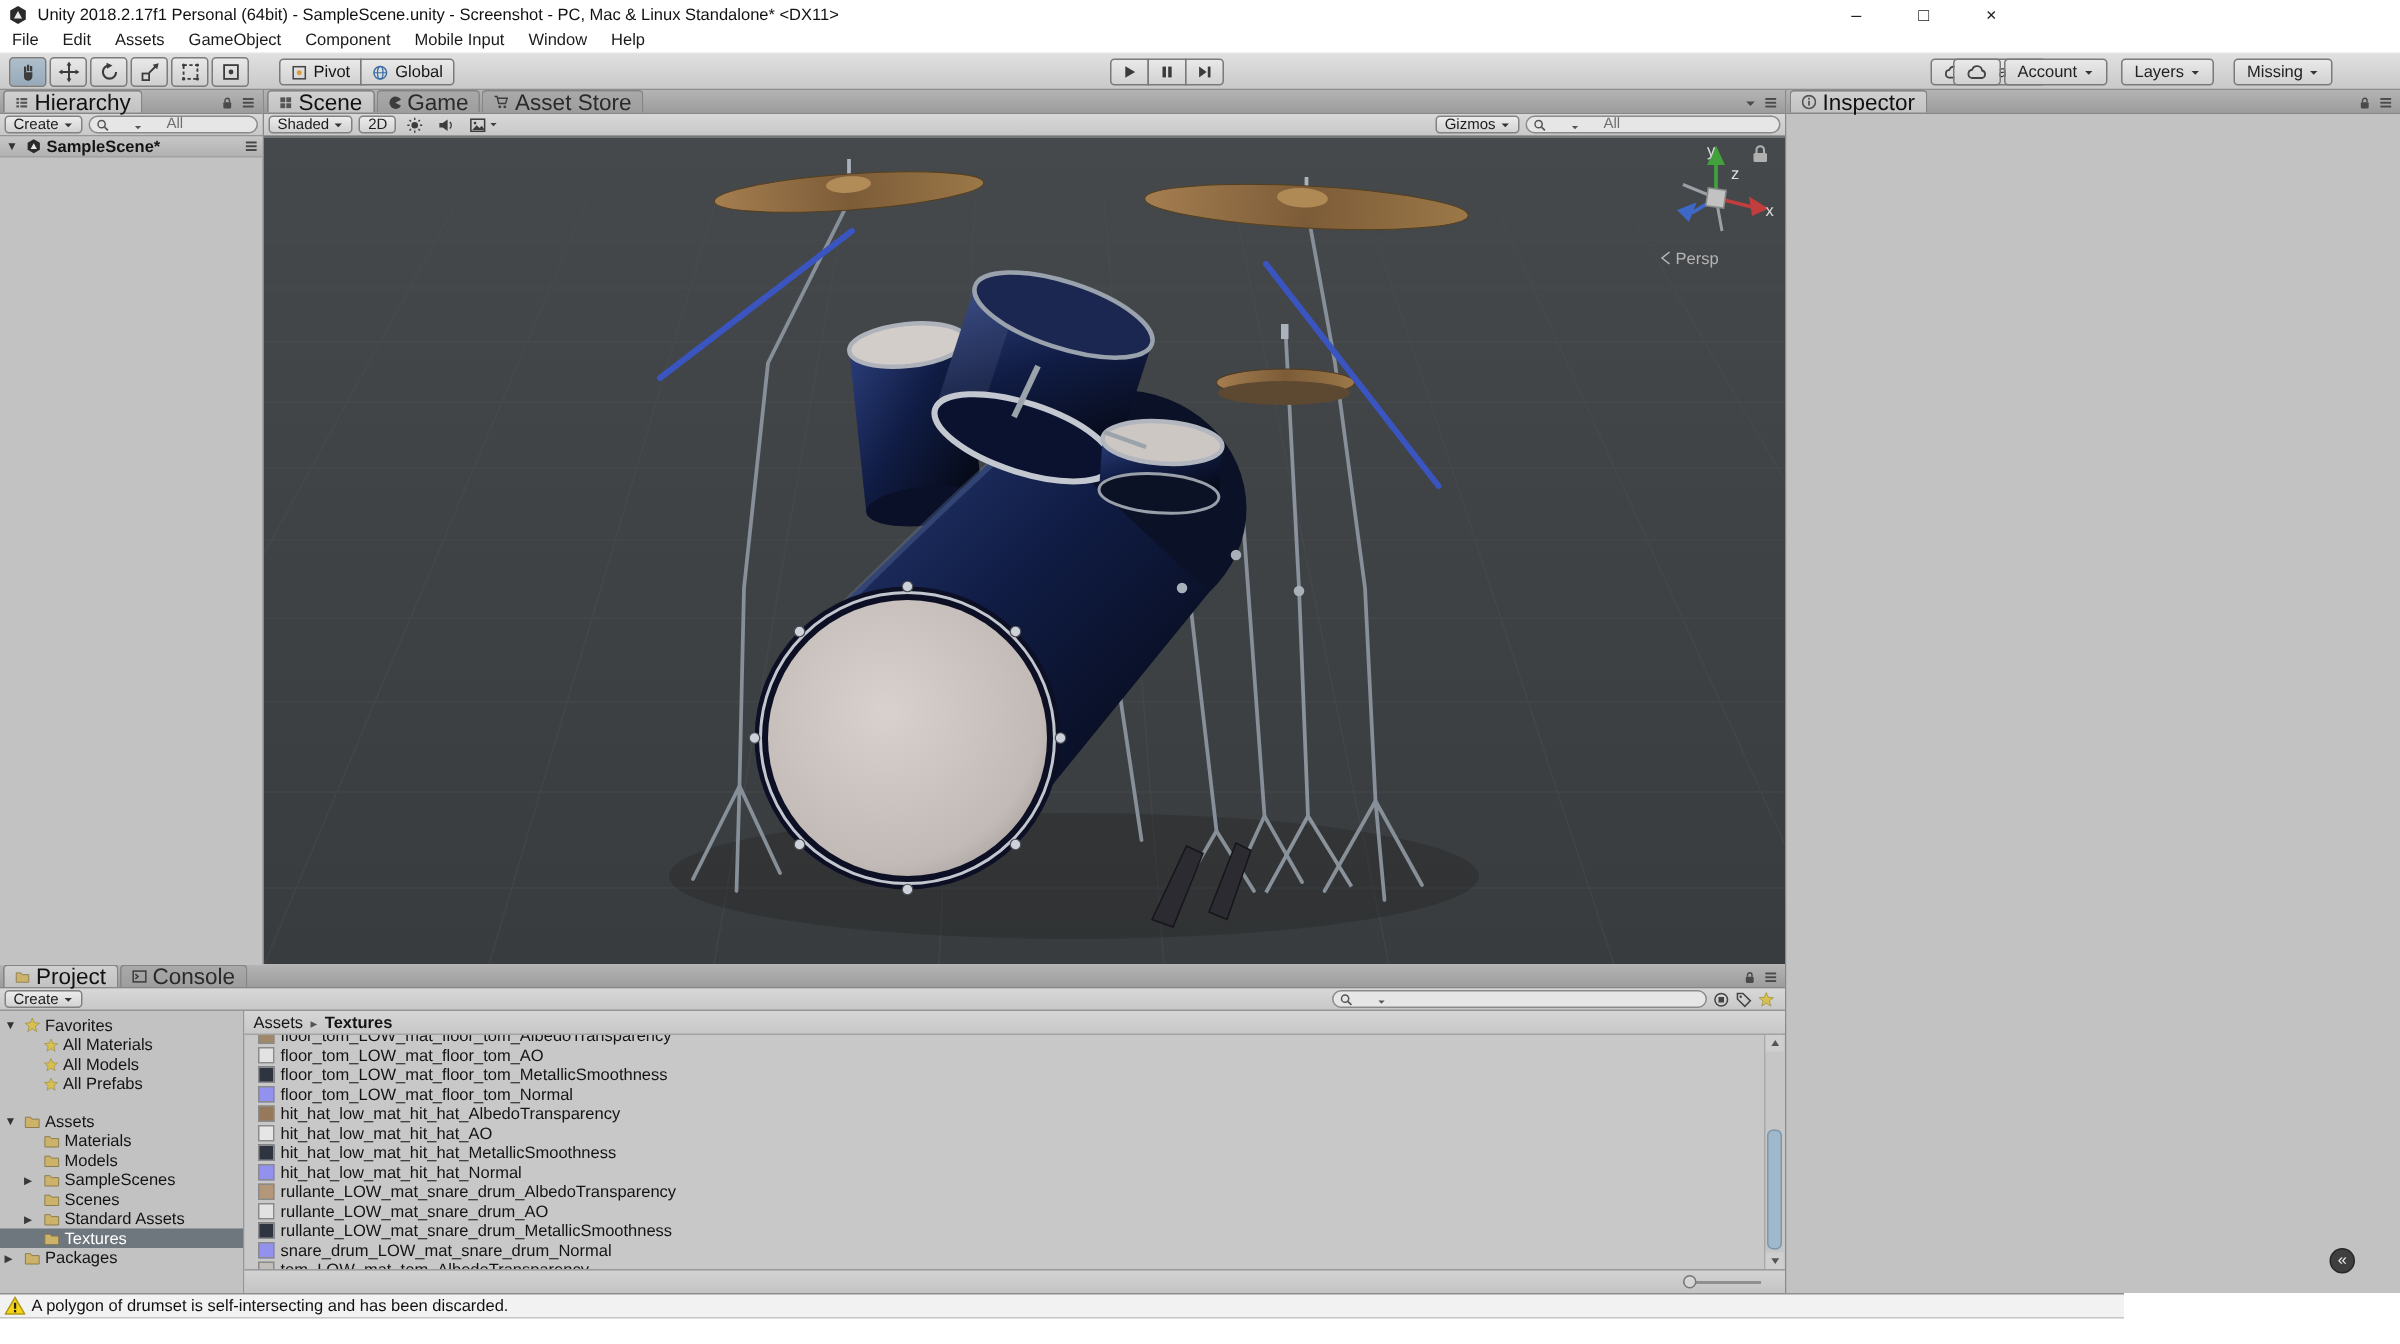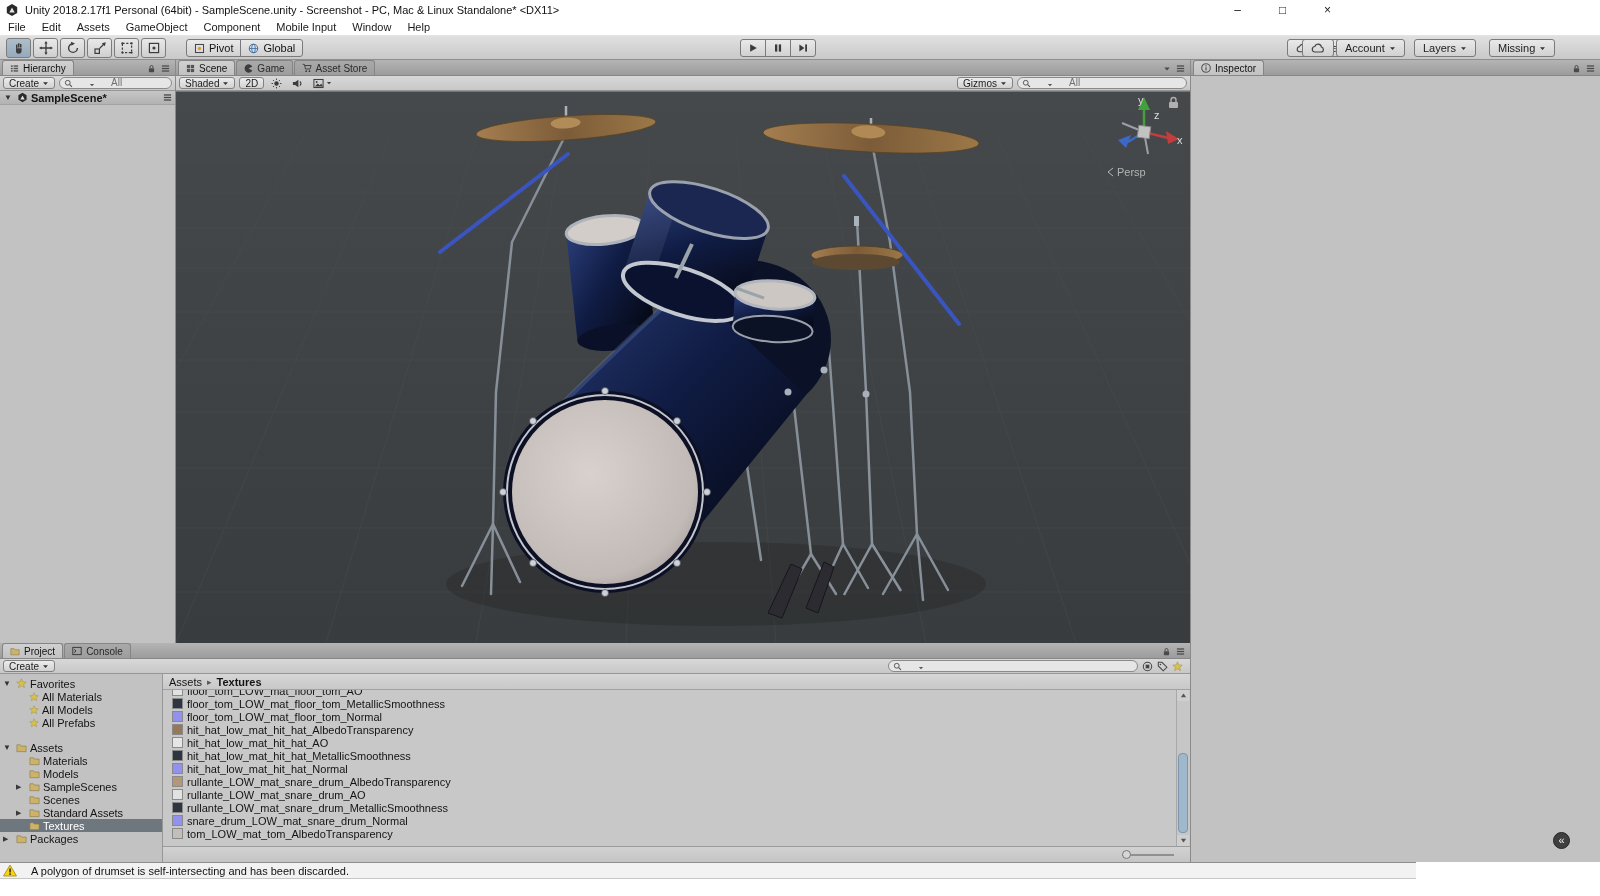--- a/index.html
+++ b/index.html
@@ -28,21 +28,21 @@
   .playgroup { position:absolute; top:3px; display:flex; }
   .playbtn { width:26px; height:18px; display:flex; align-items:center; justify-content:center; border:1px solid #7a7a7a; background:linear-gradient(#e9e9e9,#d1d1d1); color:#3a3a3a; }
   .playbtn:first-child { border-radius:3px 0 0 3px; }
   .playbtn + .playbtn { margin-left:-1px; }
   .playbtn:last-child { border-radius:0 3px 3px 0; }
   .ddbtn { position:absolute; top:3px; height:18px; display:inline-flex; align-items:center; gap:4px; padding:0 8px; border:1px solid #7a7a7a; border-radius:3px; background:linear-gradient(#e9e9e9,#d1d1d1); font-size:11px; color:#222; }
 
   
   .panel { background:#c2c2c2; }
   .tabstrip { height:16px; background:linear-gradient(#b4b4b4,#9c9c9c); border-bottom:1px solid #878787; display:flex; align-items:flex-end; padding-left:2px; }
-  .tab { height:15px; display:flex; align-items:center; gap:4px; padding:0 7px; border:1px solid #858585; border-bottom:none; border-radius:3px 3px 0 0; background:linear-gradient(#d0d0d0,#c2c2c2); font-size:10px; color:#111; margin-right:1px; white-space:nowrap; }
+  .tab { height:15px; display:flex; align-items:center; gap:4px; padding:0 7px; border:1px solid #858585; border-bottom:none; border-radius:3px 3px 0 0; background:linear-gradient(#d0d0d0,#c2c2c2); font-size:15px; color:#111; margin-right:1px; white-space:nowrap; }
   .tab.inactive { background:linear-gradient(#a9a9a9,#9d9d9d); color:#2a2a2a; }
   .tabicons { margin-left:auto; display:flex; align-items:center; gap:5px; padding:0 5px 2px 0; color:#4a4a4a; }
   .minibar { height:15px; background:linear-gradient(#d8d8d8,#c8c8c8); border-bottom:1px solid #969696; display:flex; align-items:center; gap:4px; padding:0 3px; }
   .dropbtn { display:inline-flex; align-items:center; gap:3px; height:12px; padding:0 5px; background:linear-gradient(#ececec,#d2d2d2); border:1px solid #828282; border-radius:3px; font-size:10px; color:#1c1c1c; }
   .searchfield { display:flex; align-items:flex-end; gap:16px; height:12px; background:#e6e6e6; border:1px solid #8a8a8a; border-radius:7px; padding:0 7px 0 4px; color:#555; }
   .searchtext { font-size:10px; color:#6f6f6f; }
 
   
   #hierarchy { left:0; top:60px; width:176px; height:583px; border-right:1px solid #8a8a8a; }
   #hierarchy .searchfield { flex:1; }
@@ -85,21 +85,21 @@
   .varrow { position:absolute; left:0; width:12px; height:11px; display:flex; align-items:center; justify-content:center; background:#cfcfcf; color:#555; }
   .varrow.up { top:0; }
   .varrow.down { bottom:0; }
   .vthumb { position:absolute; left:1px; top:63px; width:10px; height:80px; background:#9fb8cc; border:1px solid #7d96ab; border-radius:4px; }
   .pbottom { height:16px; background:linear-gradient(#d2d2d2,#c4c4c4); border-top:1px solid #9a9a9a; position:relative; }
   .zoomslider { position:absolute; right:16px; top:3px; width:52px; height:10px; }
   .slidertrack { position:absolute; left:0; right:0; top:4px; height:2px; background:#909090; }
   .sliderknob { position:absolute; left:0; top:0; width:9px; height:9px; border-radius:50%; background:#d6d6d6; border:1px solid #777; }
 
   
-  #statusbar { left:0; top:862px; width:1416px; height:17px; background:#f2f2f2; border-top:1px solid #8e8e8e; border-bottom:1px solid #c6c6c6; display:flex; align-items:center; gap:14px; padding-left:3px; font-size:11px; color:#111; }
+  #statusbar { left:0; top:862px; width:1416px; height:17px; background:#f2f2f2; border-top:1px solid #8e8e8e; border-bottom:1px solid #c6c6c6; display:flex; align-items:center; gap:4px; padding-left:3px; font-size:11px; color:#111; }
   #bottomstrip { left:0; top:880px; width:1600px; height:16px; background:#ffffff; }
 </style>
 </head>
 <body>
 
 <svg width="0" height="0" style="position:absolute">
   <defs>
     <symbol id="i-caret" viewBox="0 0 8 8">
         <path d="M1.2 2.6 L4 5.6 L6.8 2.6 Z" fill="currentColor"></path>
       </symbol>
@@ -806,20 +806,24 @@
     </div>
     <div class="pfiles">
       <div class="crumbbar">
         <span class="crumb">Assets</span>
         <span class="crumbsep">▸</span>
         <span class="crumb current">Textures</span>
       </div>
       <div class="filelist-wrap">
         <div class="filelist">
 
+            <div class="file-row">
+              <span class="fileicon" style="background: rgb(160, 136, 106);"></span>
+              <span>floor_tom_LOW_mat_floor_tom_AlbedoTransparency</span>
+            </div>
 
             <div class="file-row">
               <span class="fileicon" style="background: rgb(226, 226, 226);"></span>
               <span>floor_tom_LOW_mat_floor_tom_AO</span>
             </div>
 
             <div class="file-row">
               <span class="fileicon" style="background: rgb(46, 52, 64);"></span>
               <span>floor_tom_LOW_mat_floor_tom_MetallicSmoothness</span>
             </div>

